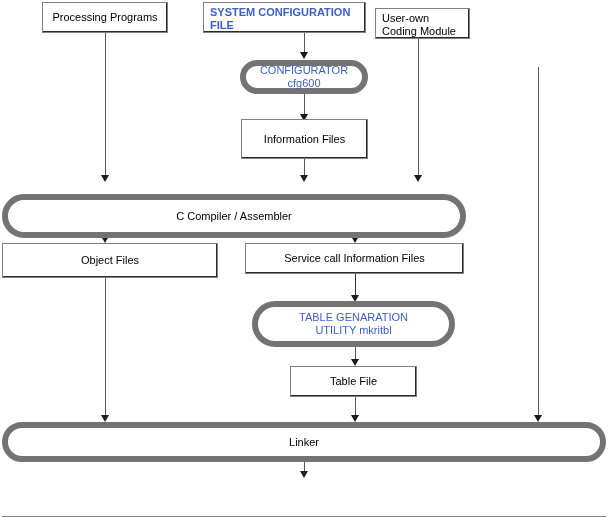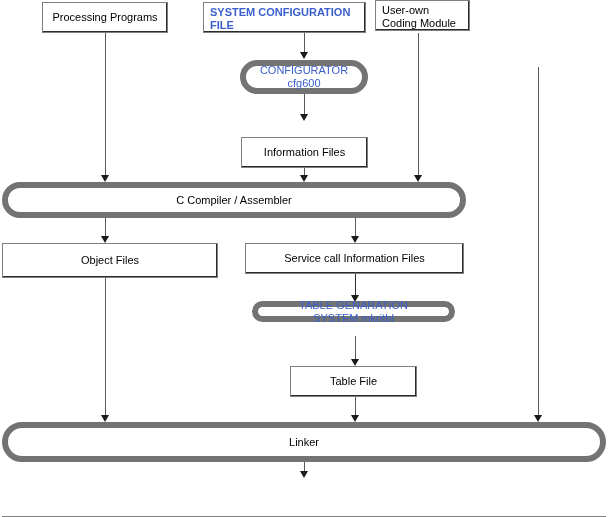--- a/index.html
+++ b/index.html
@@ -79,50 +79,50 @@
 
   <div class="node rect" style="left:42px; top:2px; width:126px; height:31px;">
     <span class="line">Processing Programs</span>
   </div>
 
   <div class="node rect left-align" style="left:203px; top:2px; width:163px; height:31px;font-weight:bold;">
     <span class="line blue">SYSTEM CONFIGURATION</span>
     <span class="line blue">FILE</span>
   </div>
 
-  <div class="node rect left-align" style="left:375px; top:0; width:95px; height:31px;">
+  <div class="node rect left-align" style="left:375px; top:8px; width:95px; height:31px;">
     <span class="line">User-own</span>
     <span class="line">Coding Module</span>
   </div>
 
 
   <div class="node stadium" style="left:240px; top:60px; width:128px; height:34px;">
     <span class="line blue">CONFIGURATOR</span>
     <span class="line blue">cfg600</span>
   </div>
 
-  <div class="node rect" style="left:241px; top:137px; width:127px; height:31px;">
+  <div class="node rect" style="left:241px; top:119px; width:127px; height:40px;">
     <span class="line">Information Files</span>
   </div>
 
-  <div class="node stadium" style="left:2px; top:182px; width:464px; height:36px;">
+  <div class="node stadium" style="left:2px; top:194px; width:464px; height:44px;">
     <span class="line">C Compiler / Assembler</span>
   </div>
 
   <div class="node rect" style="left:2px; top:243px; width:216px; height:35px;">
     <span class="line">Object Files</span>
   </div>
 
   <div class="node rect" style="left:245px; top:243px; width:219px; height:31px;">
     <span class="line">Service call Information Files</span>
   </div>
 
-  <div class="node stadium" style="left:252px; top:301px; width:203px; height:21px;">
+  <div class="node stadium" style="left:252px; top:301px; width:203px; height:46px;">
     <span class="line blue">TABLE GENARATION</span>
-    <span class="line blue">SYSTEM mkritbl</span>
+    <span class="line blue">UTILITY mkritbl</span>
   </div>
 
   <div class="node rect" style="left:290px; top:366px; width:127px; height:31px;">
     <span class="line">Table File</span>
   </div>
 
   <div class="node stadium" style="left:2px; top:422px; width:604px; height:40px;">
     <span class="line">Linker</span>
   </div>
 

